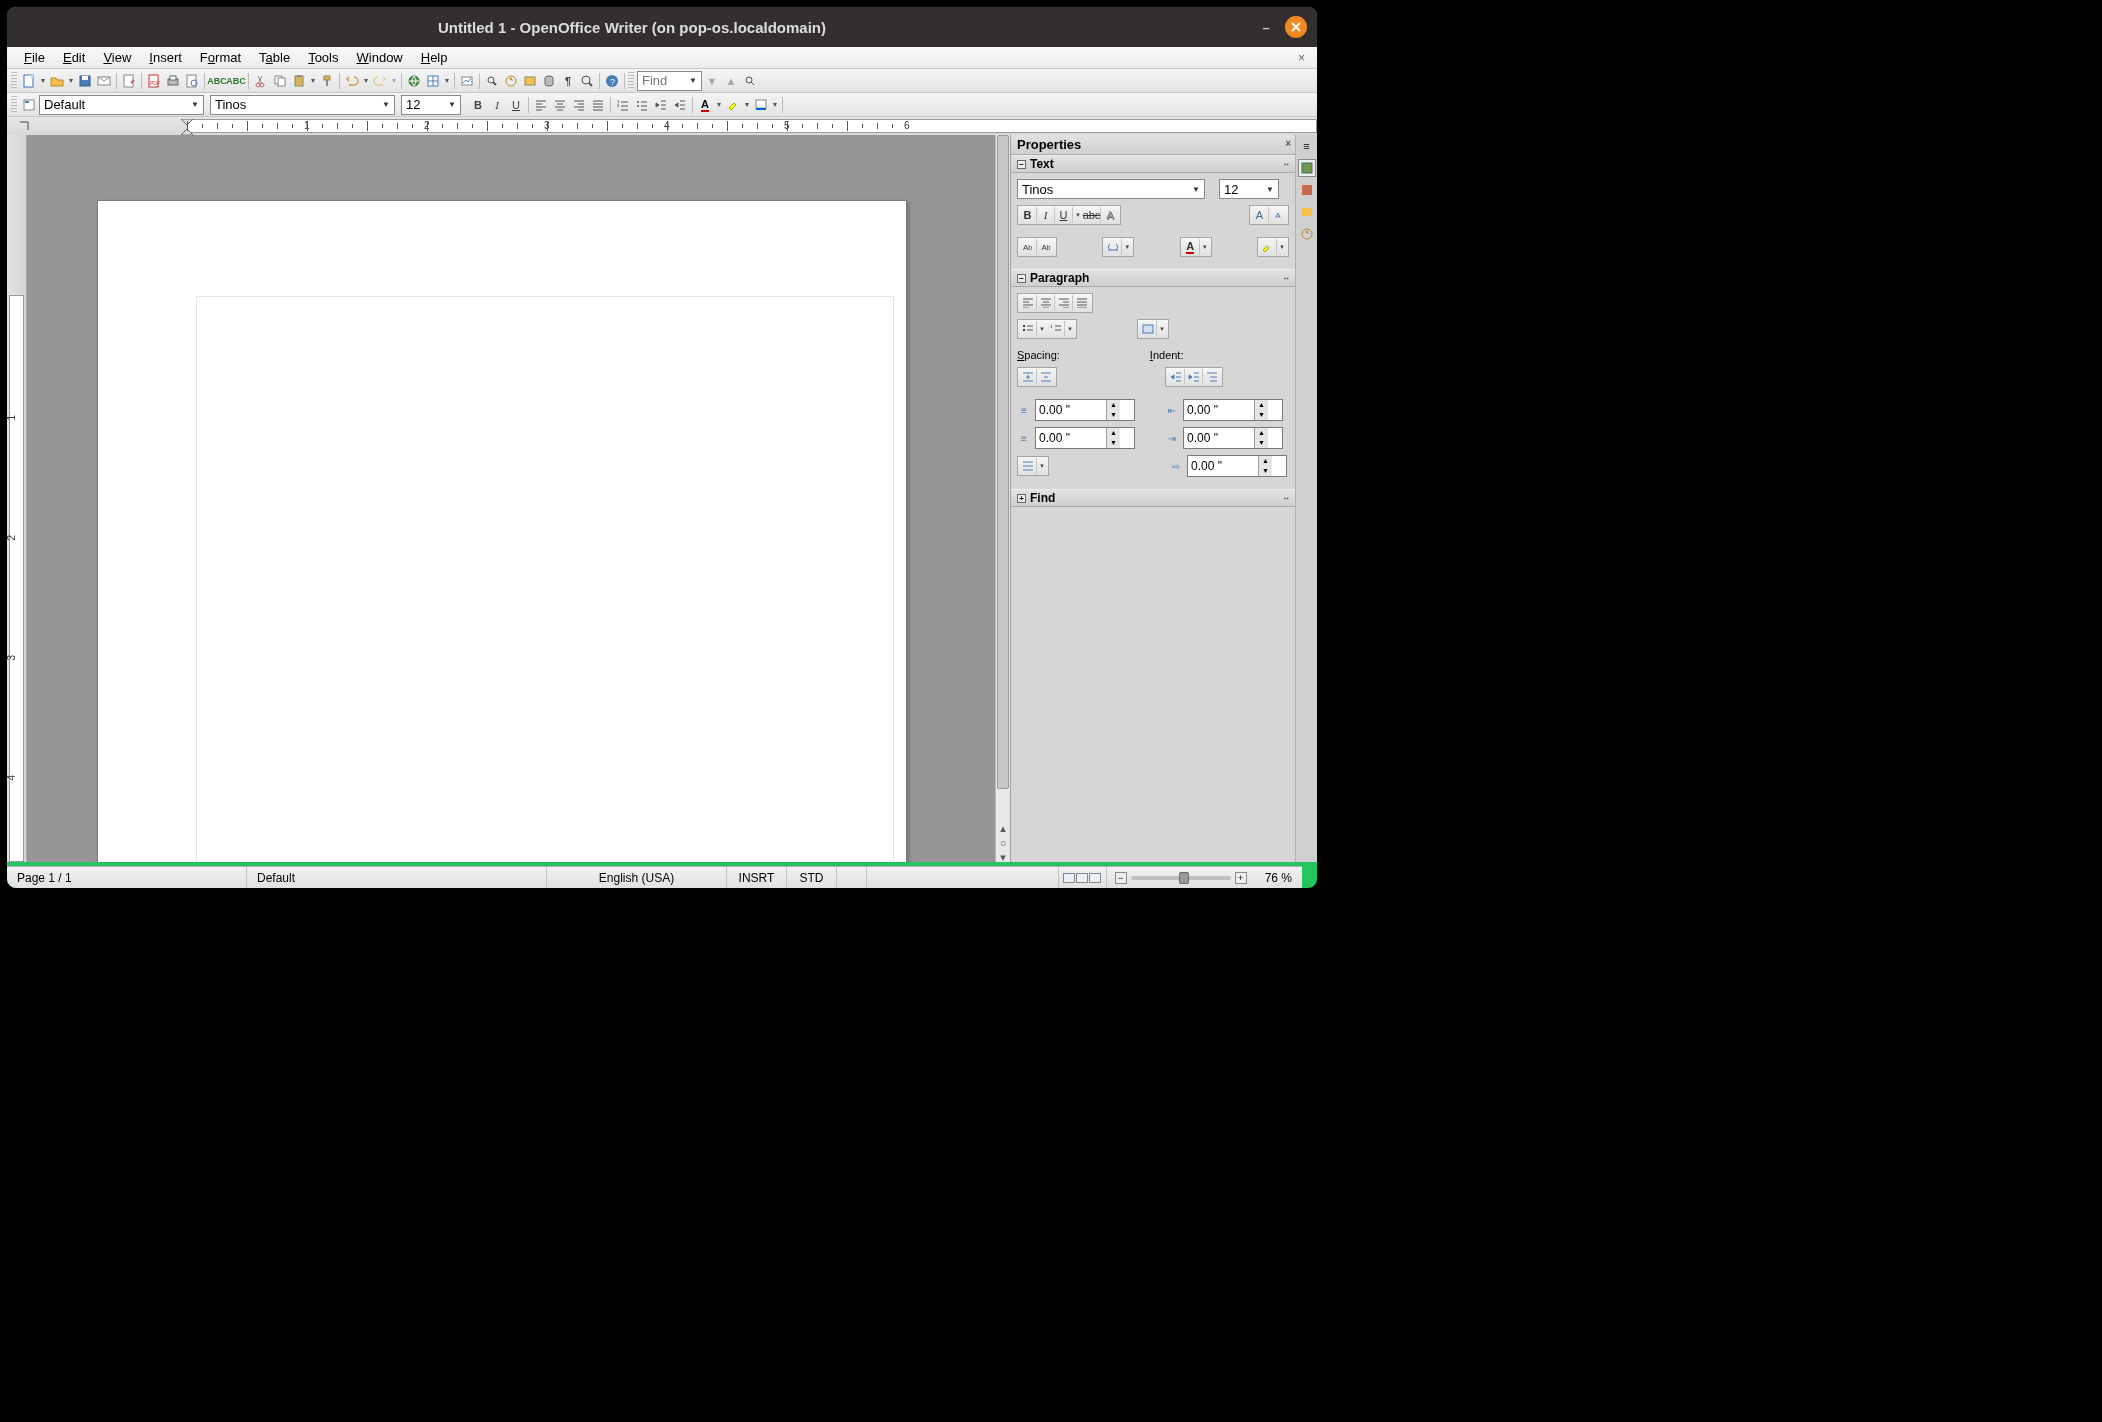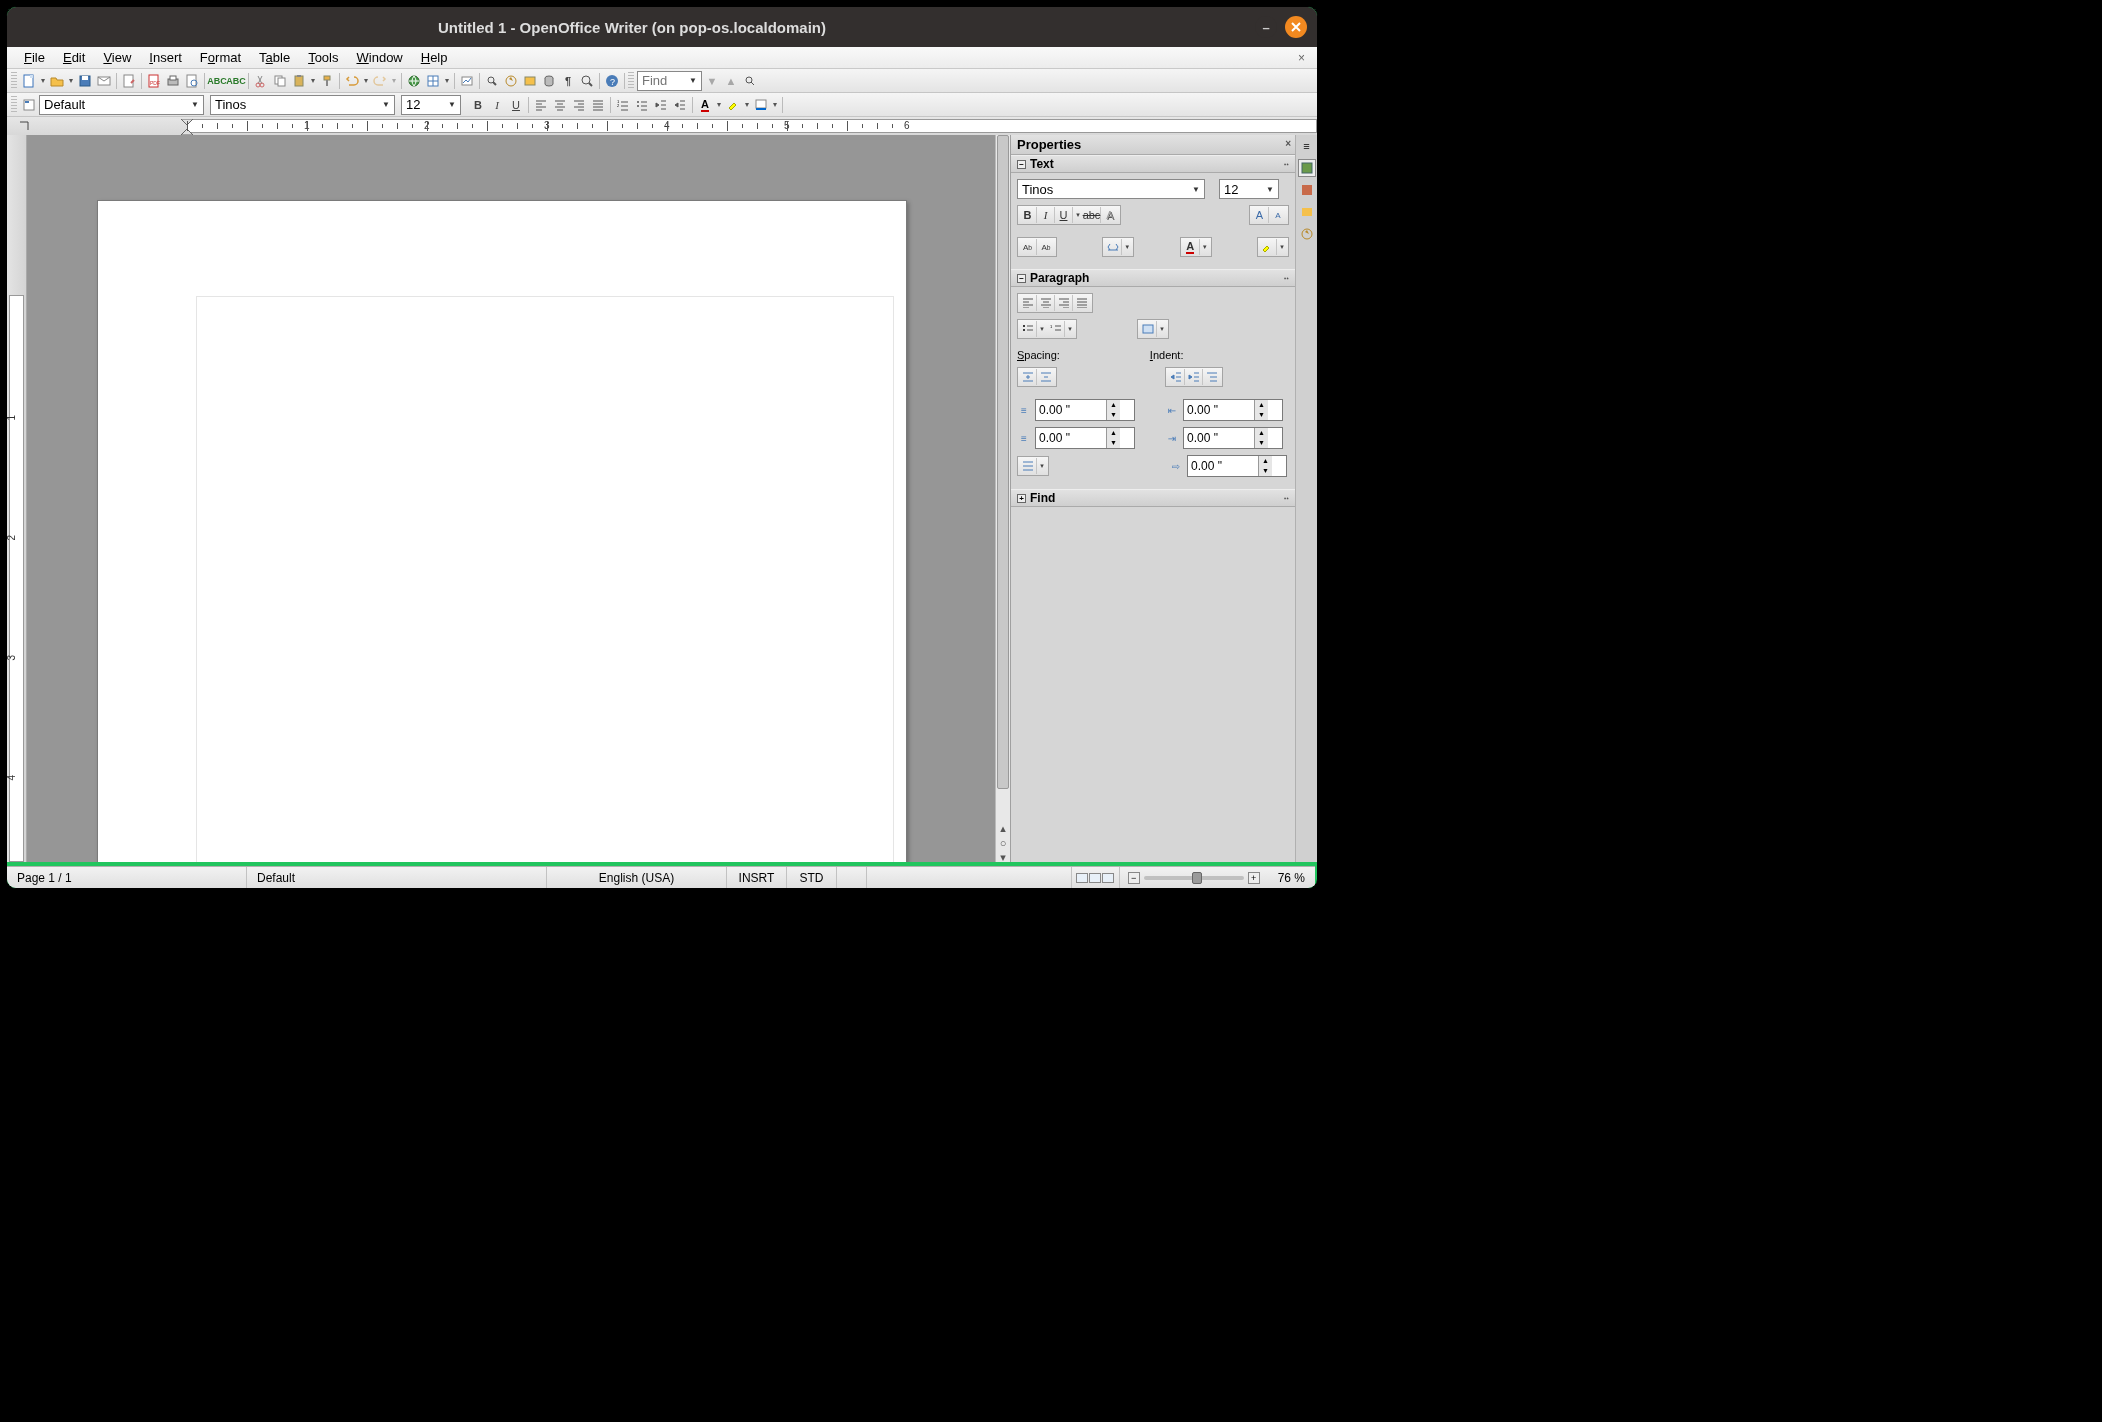--- a/index.html
+++ b/index.html
@@ -67,21 +67,21 @@
 .bgroup .b:last-child{border-right:0}
 .dd-small{width:10px;font-size:7px;display:flex;align-items:center;justify-content:center;color:#444}
 .spin{display:flex;align-items:center;border:1px solid #7a7a7a;background:#fff;width:100px;height:22px}
 .spin input{border:0;outline:0;width:70px;font-size:12px;padding:0 3px}
 .spin .sbtns{width:14px;display:flex;flex-direction:column;border-left:1px solid #999}
 .spin .sbtns div{height:10px;font-size:7px;text-align:center;line-height:10px;background:#e6e6e6;cursor:pointer}
 .lbl{font-size:11px}
 .ficon{width:14px;height:14px;display:inline-flex;align-items:center;justify-content:center;font-size:10px;color:#4a7cb8}
 
 
-.statusbar{position:absolute;left:0;right:2px;bottom:0;height:22px;background:linear-gradient(#f2f2f2,#e0e0e0);border-top:1px solid #b0b0b0;display:flex;align-items:center;font-size:12px}
+.statusbar{position:absolute;left:0;right:15px;bottom:0;height:22px;background:linear-gradient(#f2f2f2,#e0e0e0);border-top:1px solid #b0b0b0;display:flex;align-items:center;font-size:12px}
 .statusbar .cell{padding:0 10px;border-right:1px solid #c2c2c2;height:100%;display:flex;align-items:center}
 .statusbar .flex{flex:1}
 .zoom{display:flex;align-items:center;gap:4px;padding:0 8px}
 .zslider{width:100px;height:4px;background:#c0c0c0;position:relative;border-radius:2px}
 .zslider .zh{position:absolute;left:48px;top:-4px;width:10px;height:12px;background:#9a9a9a;border:1px solid #666;border-radius:2px}
 .zbtn{width:12px;height:12px;border:1px solid #888;background:#eee;font-size:9px;text-align:center;line-height:10px;cursor:pointer}
 .micon{width:12px;height:10px;border:1px solid #888;background:#e8f0f8;margin-right:1px}
 
 svg{display:block}
 </style>

